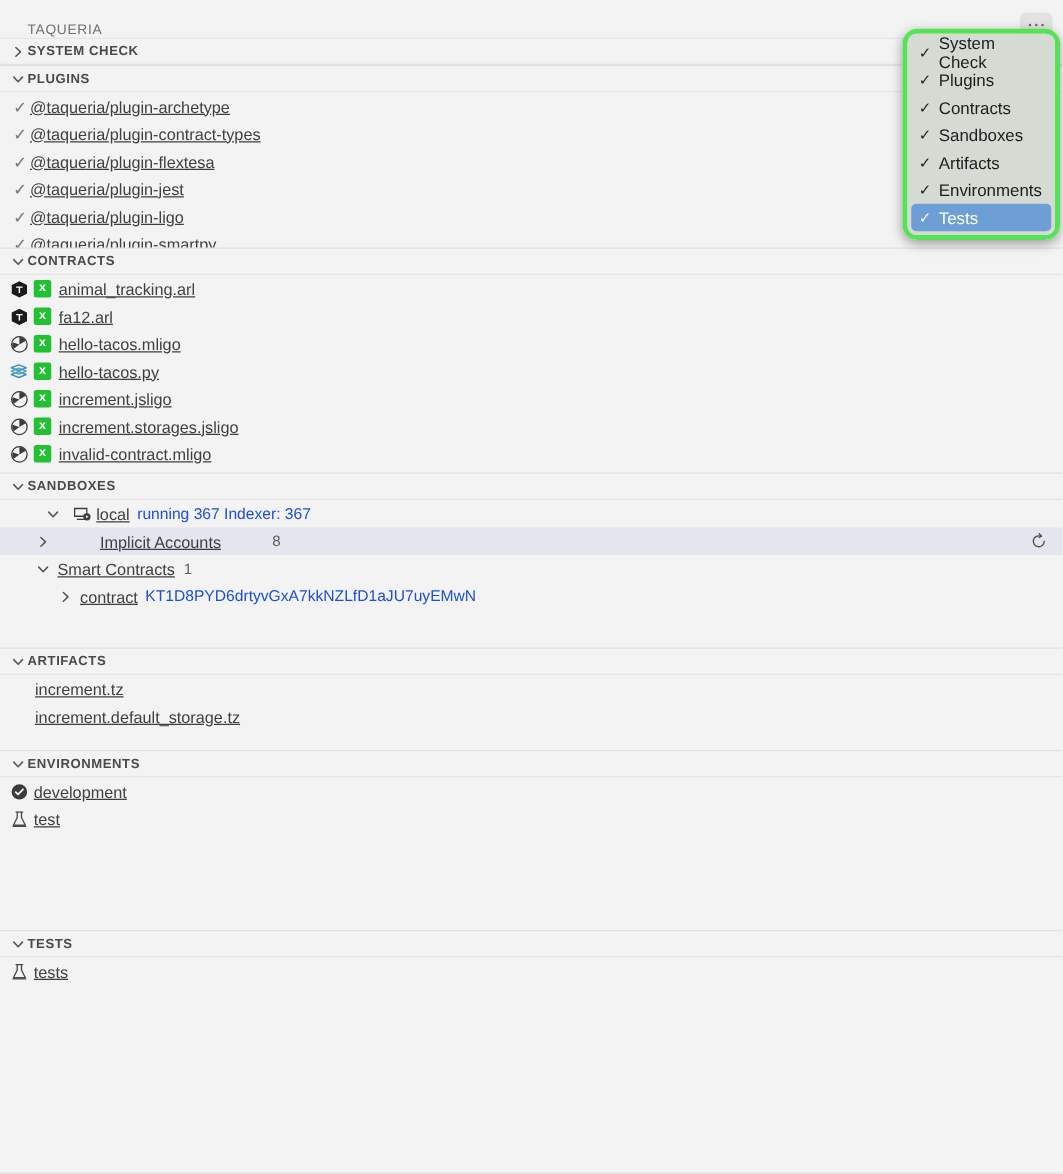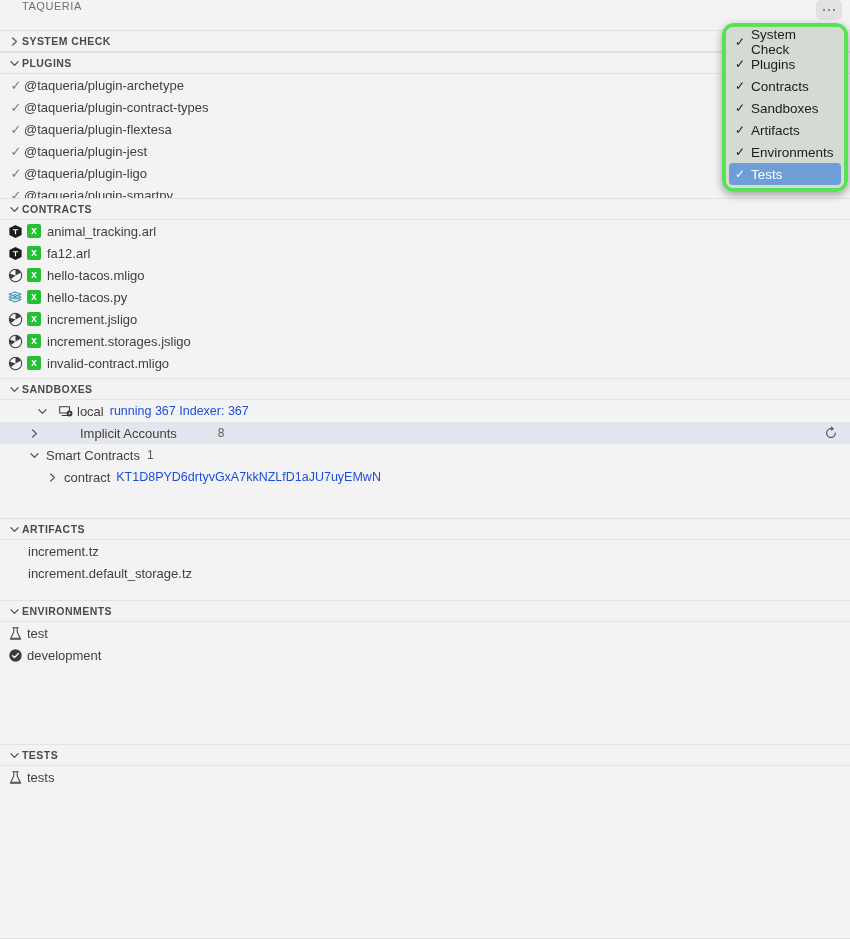--- a/index.html
+++ b/index.html
@@ -15,21 +15,21 @@
     color: #3b3b3b;
     overflow: hidden;
     position: relative;
     -webkit-font-smoothing: antialiased;
   }
 
   
   .titlebar {
     height: 30px;
     display: flex;
-    align-items: flex-start;
+    align-items: flex-end;
     padding: 0 8px 0 22px;
     position: relative;
     background: #f3f3f3;
   }
   .titlebar-title {
     font-size: 11px;
     letter-spacing: .55px;
     color: #6f6f6f;
     text-transform: uppercase;
     font-weight: 400;
@@ -101,21 +101,21 @@
 
   .check {
     width: 16px;
     flex: 0 0 16px;
     display: flex;
     align-items: center;
     justify-content: center;
     margin-left: 8px;
     color: #7a7a7a;
   }
-  .label { color: #3f3f3f; }
+  .label { color: #3f3f3f; text-decoration: underline; }
   .sub {
     color: #1d4ed8;
     font-size: 12.5px;
     margin-left: 6px;
   }
   .count {
     color: #5c5c5c;
     font-size: 12px;
     margin-left: 7px;
   }
@@ -444,36 +444,36 @@
     <svg width="11" height="11" viewBox="0 0 11 11">
         <path d="M2 3.7 L5.5 7.4 L9 3.7" fill="none" stroke="#575757" stroke-width="1.25" stroke-linecap="round" stroke-linejoin="round"></path>
       </svg>
   </span>
   <span class="section-title">ENVIRONMENTS</span>
 </div>
 <div class="section-body">
   <div class="row">
     <span class="ficon">
       <svg width="15" height="15" viewBox="0 0 16 16">
+          <circle cx="8" cy="8" r="6.6" fill="#3c3c3c"></circle>
+          <path d="M4.9 8.2 L6.9 10.2 L11.1 5.8" fill="none" stroke="#f3f3f3" stroke-width="1.5" stroke-linecap="round" stroke-linejoin="round"></path>
+        </svg>
+    </span>
+    <span class="label">development</span>
+  </div>
+  <div class="row">
+    <span class="ficon">
+      <svg width="15" height="15" viewBox="0 0 16 16">
         <path d="M6.2 1.8 L6.2 6.4 L2.9 13 L13.1 13 L9.8 6.4 L9.8 1.8" fill="none" stroke="#4a4a4a" stroke-width="1.15" stroke-linejoin="round" stroke-linecap="round"></path>
         <path d="M5.2 1.8 h5.6" stroke="#4a4a4a" stroke-width="1.15" stroke-linecap="round"></path>
         <path d="M2.6 14 h10.8" stroke="#4a4a4a" stroke-width="1.15" stroke-linecap="round"></path>
       </svg>
     </span>
     <span class="label">test</span>
   </div>
-  <div class="row">
-    <span class="ficon">
-      <svg width="15" height="15" viewBox="0 0 16 16">
-          <circle cx="8" cy="8" r="6.6" fill="#3c3c3c"></circle>
-          <path d="M4.9 8.2 L6.9 10.2 L11.1 5.8" fill="none" stroke="#f3f3f3" stroke-width="1.5" stroke-linecap="round" stroke-linejoin="round"></path>
-        </svg>
-    </span>
-    <span class="label">development</span>
-  </div>
   <div class="filler" style="height:78px"></div>
 </div>
 
 <div class="section-header">
   <span class="chev">
     <svg width="11" height="11" viewBox="0 0 11 11">
         <path d="M2 3.7 L5.5 7.4 L9 3.7" fill="none" stroke="#575757" stroke-width="1.25" stroke-linecap="round" stroke-linejoin="round"></path>
       </svg>
   </span>
   <span class="section-title">TESTS</span>

